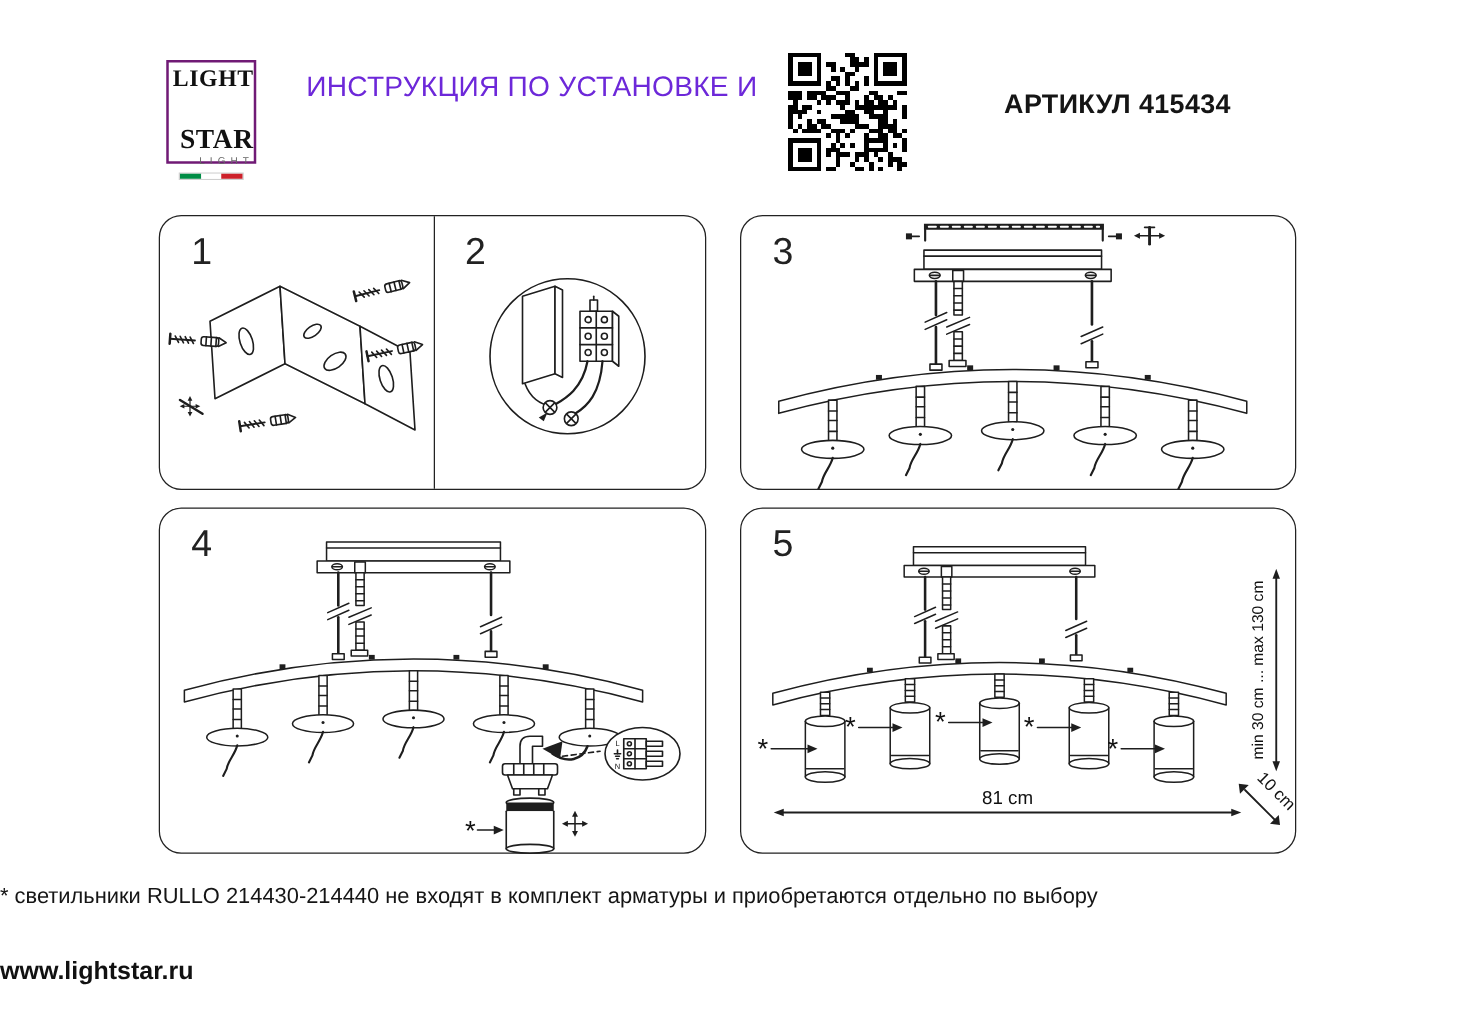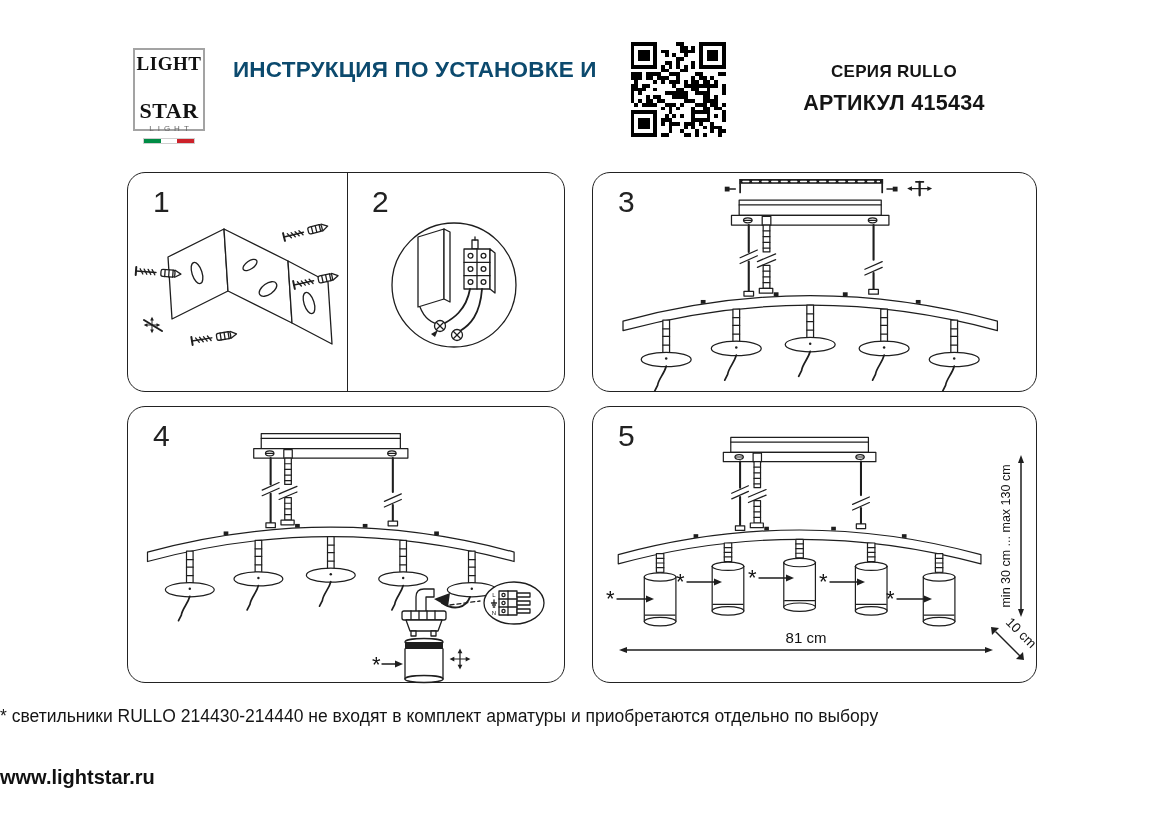--- a/index.html
+++ b/index.html
@@ -1,26 +1,26 @@
 <!DOCTYPE html>
 <html><head>
 <meta charset="utf-8">
 <style>
   html,body{margin:0;padding:0;background:#fff;}
   body{width:1169px;height:826px;position:relative;font-family:"Liberation Sans",sans-serif;color:#1a1a1a;overflow:hidden;}
 
   
-  .logo-box{position:absolute;left:133px;top:48px;width:72px;height:83px;border:2px solid #a3a3a3;box-sizing:border-box;text-align:center;padding-top:6px;background:#fff;}
+  .logo-box{position:absolute;left:133px;top:48px;width:72px;height:83px;border:2px solid #701a75;box-sizing:border-box;text-align:right;padding-top:6px;background:#fff;}
   .logo-light{font-family:"Liberation Serif",serif;font-weight:bold;font-size:19px;line-height:.88;color:#111;letter-spacing:.5px;}
   .logo-star{font-family:"Liberation Serif",serif;font-weight:bold;font-size:22px;line-height:.95;color:#111;letter-spacing:.5px;margin-top:28px;}
   .logo-group{font-size:8px;letter-spacing:4px;color:#666;margin-top:2px;text-indent:4px;}
   .logo-flag{width:52px;height:6px;margin:5px auto 0;display:flex;border:1px solid #cfcfcf;box-sizing:border-box;}
   .logo-flag span{flex:1;}
 
-  .doc-title{position:absolute;left:233px;top:56px;font-size:22.5px;font-weight:bold;line-height:1.22;color:#0c4a6e;letter-spacing:.2px;}
+  .doc-title{position:absolute;left:245px;top:56px;font-size:22.5px;font-weight:normal;line-height:1.22;color:#6d28d9;letter-spacing:.2px;}
 
   #qr{position:absolute;left:629px;top:42px;width:98px;height:95px;}
 
   .series-block{position:absolute;left:764px;top:62px;width:260px;text-align:center;color:#151515;}
   .series-line{font-size:17px;font-weight:bold;letter-spacing:.3px;}
   .article-line{font-size:21.5px;font-weight:bold;margin-top:9px;letter-spacing:.3px;}
 
   
   .panel{position:absolute;border:1.6px solid #222;border-radius:18px;box-sizing:border-box;background:#fff;}
   #panel-12{left:127px;top:172px;width:438px;height:220px;}
@@ -474,21 +474,20 @@
     <rect x="31.36" y="94.08" width="3.97" height="3.97"></rect>
     <rect x="35.28" y="94.08" width="3.97" height="3.97"></rect>
     <rect x="54.88" y="94.08" width="3.97" height="3.97"></rect>
     <rect x="58.80" y="94.08" width="3.97" height="3.97"></rect>
     <rect x="66.64" y="94.08" width="3.97" height="3.97"></rect>
     <rect x="74.48" y="94.08" width="3.97" height="3.97"></rect>
     <rect x="90.16" y="94.08" width="3.97" height="3.97"></rect>
   </svg>
 
 <div class="series-block">
-  <div class="series-line">СЕРИЯ RULLO</div>
   <div class="article-line">АРТИКУЛ 415434</div>
 </div>
 
 <div id="panel-12" class="panel">
   <div class="divider"></div>
   <div class="num">1</div>
   <div class="num num-2">2</div>
 
   <svg class="diagram" viewBox="0 0 218 220" style="left:0;top:0;width:218px;height:220px">
     <g transform="translate(8,40)">

